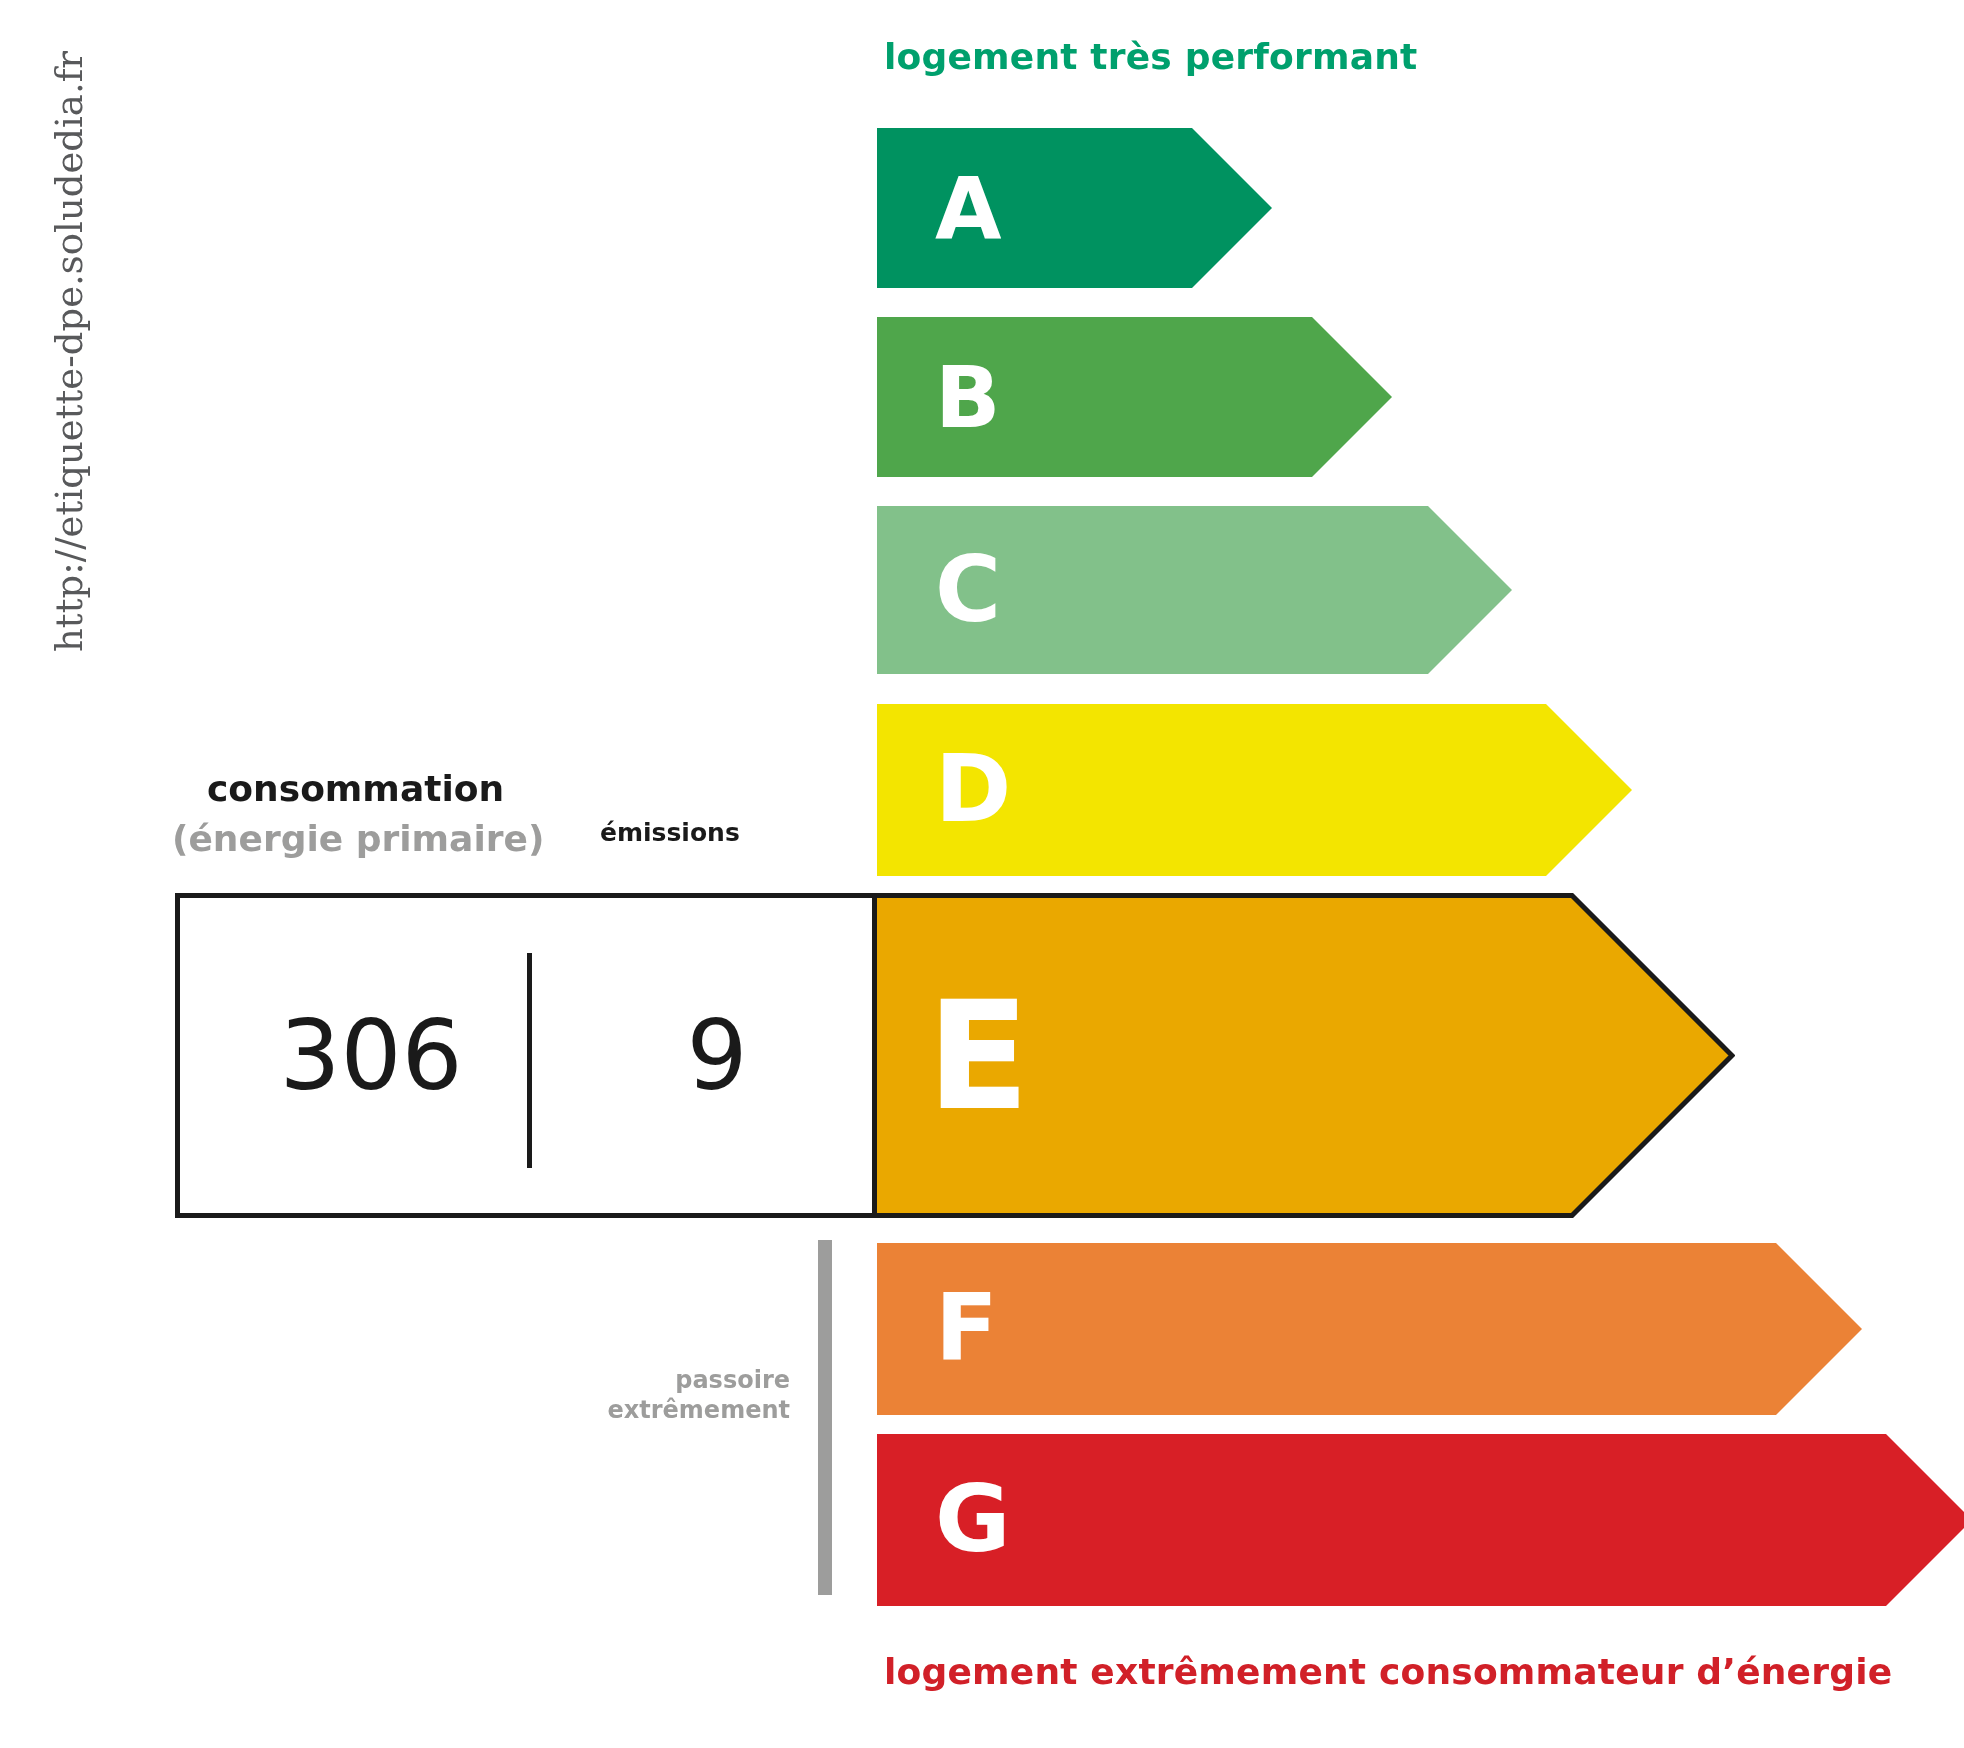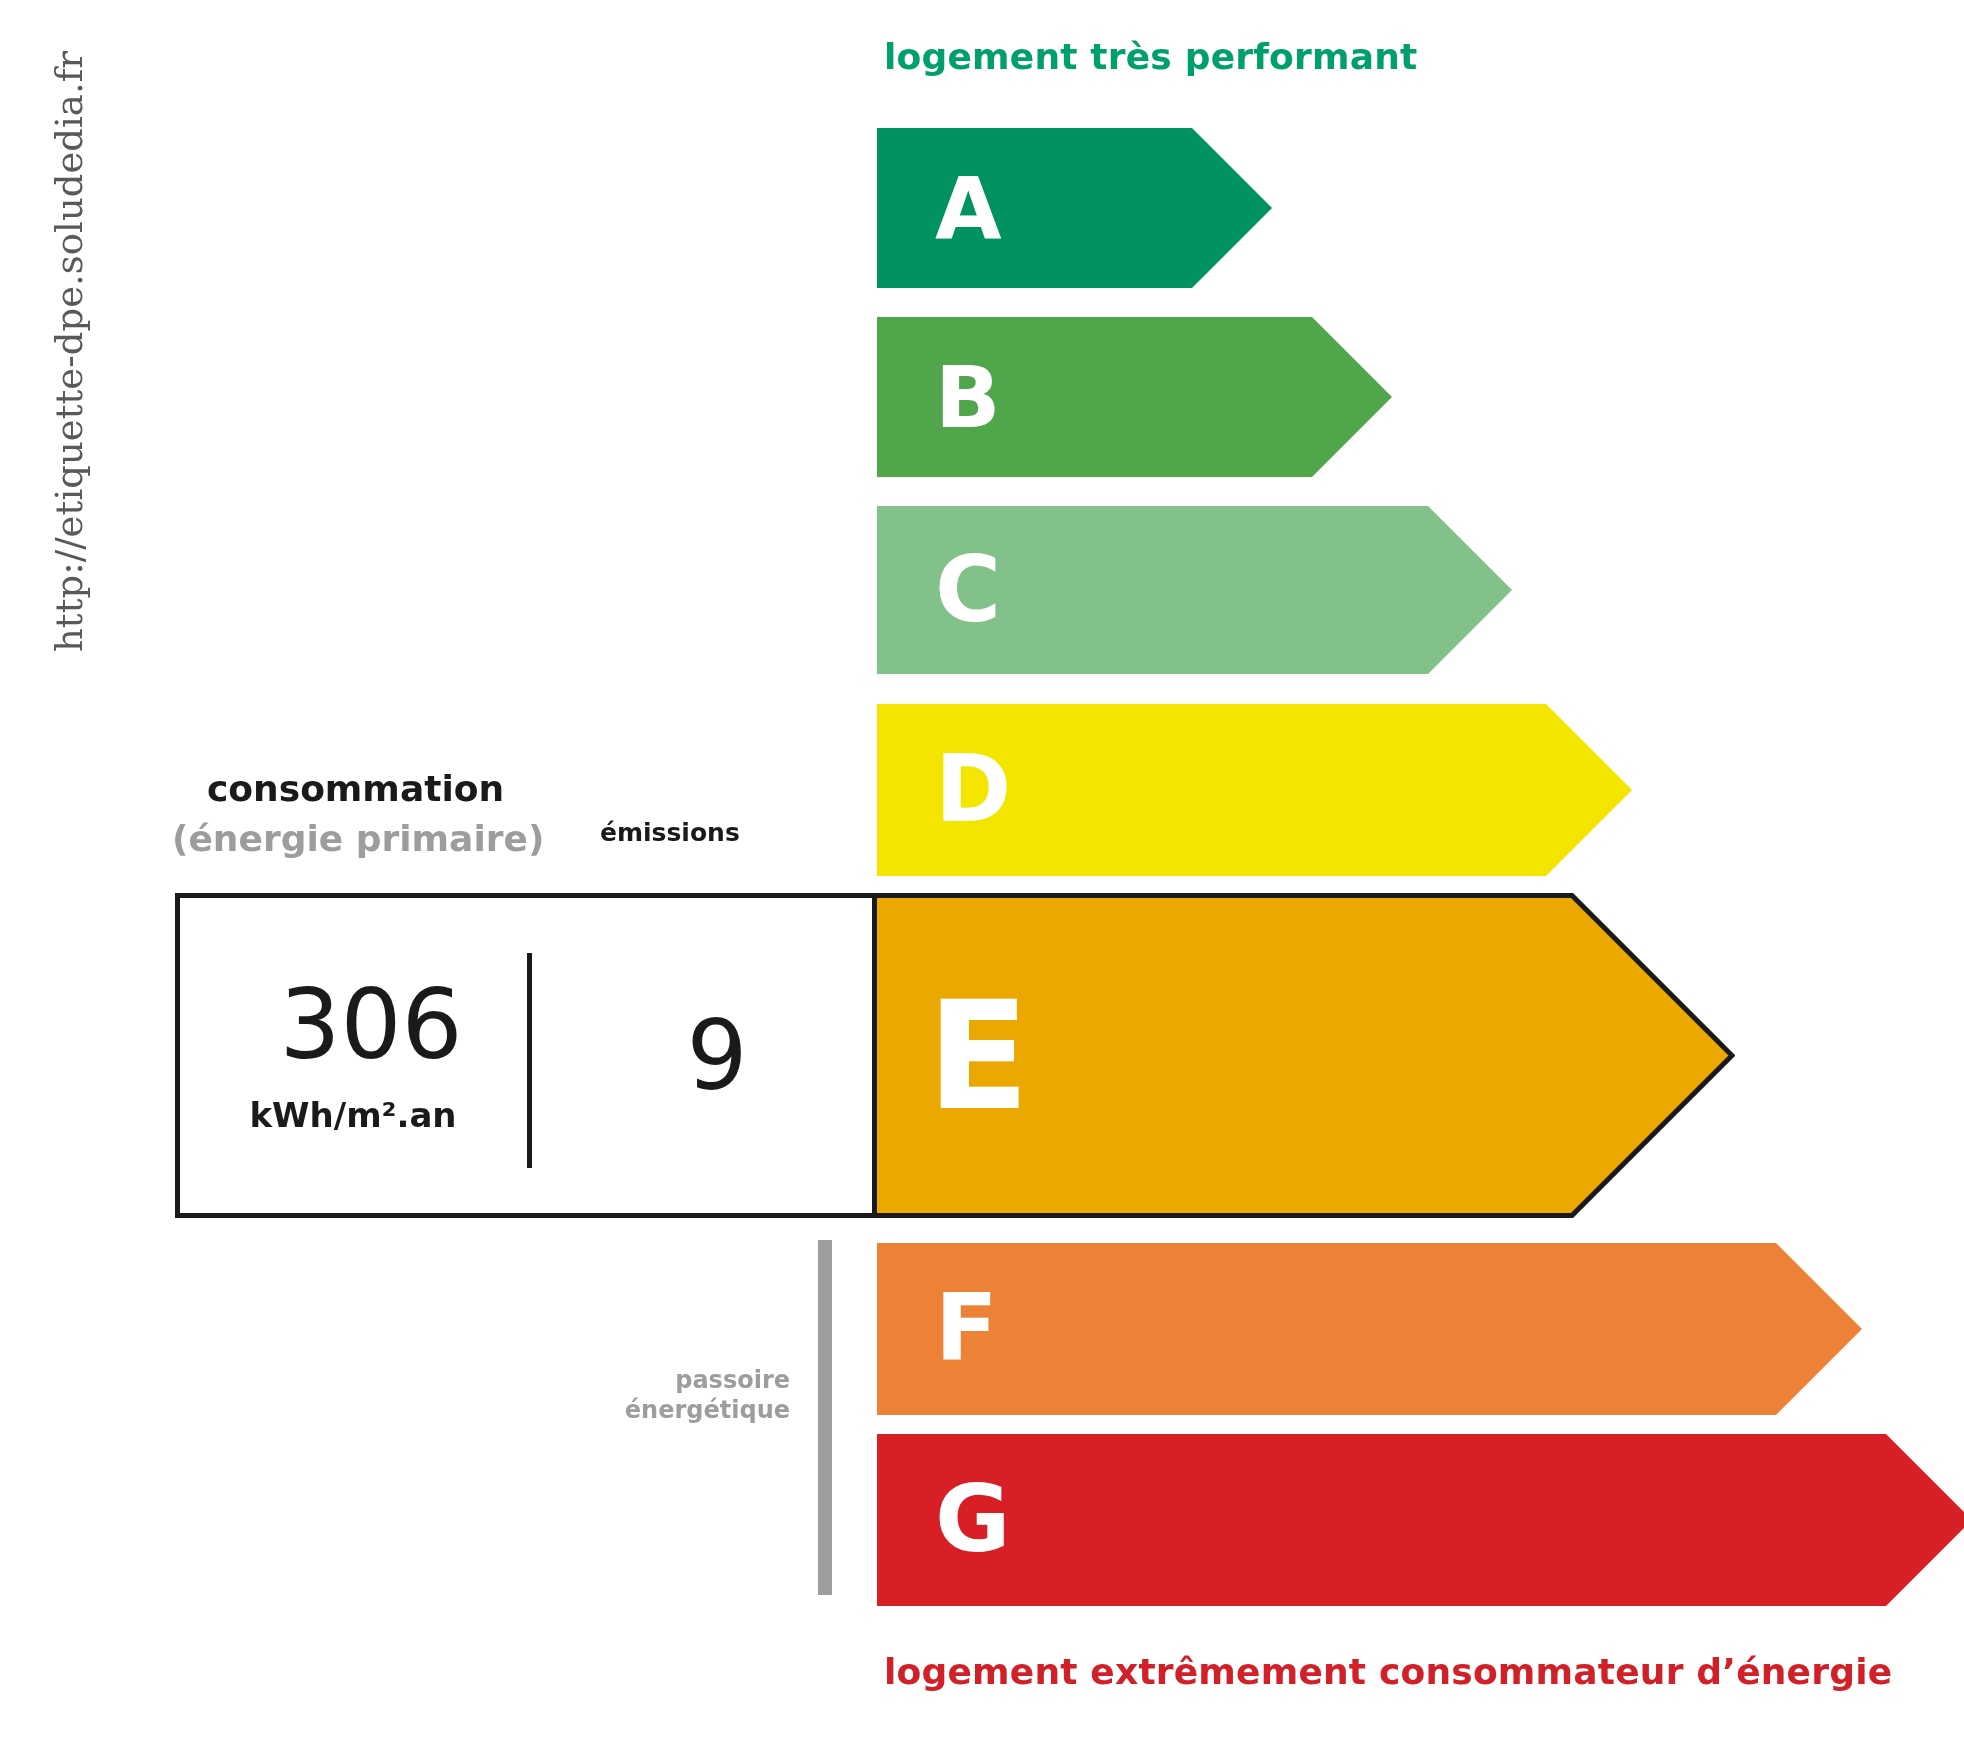--- a/index.html
+++ b/index.html
@@ -216,21 +216,20 @@
   <div class="bar" style="left:697px; top:0px; width:863px; height:325px;">
     <svg width="863" height="325" viewBox="0 0 863 325">
       <path d="M2.5,2.5 H700 L860,162.5 L700,322.5 H2.5 Z" fill="#eaa800" stroke="#1a1a1a" stroke-width="5"></path>
     </svg>
     <div class="letter" style="font-size:150px; margin-left:55px;">E</div>
   </div>
 
   <div id="value-box">
     <div class="value-cell">
       <div class="num">306</div>
-      <div class="unit">kWh/m².an</div>
     </div>
     <div class="value-cell">
       <div class="num">9</div>
     </div>
     <div id="value-divider"></div>
   </div>
 </div>
 
 <div id="label-consommation">consommation</div>
 <div id="label-energie-primaire">(énergie primaire)</div>
@@ -246,16 +245,16 @@
 <div class="bar" style="left:877px; top:1434px; width:1095px; height:172px;">
   <svg width="1095" height="172" viewBox="0 0 1095 172">
     <path d="M0,0 H1009 L1095,86 L1009,172 H0 Z" fill="#d81f26"></path>
   </svg>
   <div class="letter" style="font-size:92px; margin-left:58px;">G</div>
 </div>
 
 <div id="passoire-bar"></div>
 <div id="passoire-text">
   <div>passoire</div>
-  <div>énergétique</div>
+  <div>extrêmement</div>
 </div>
 
 <div id="caption-bottom">logement extrêmement consommateur d’énergie</div>
 
 </body></html>

